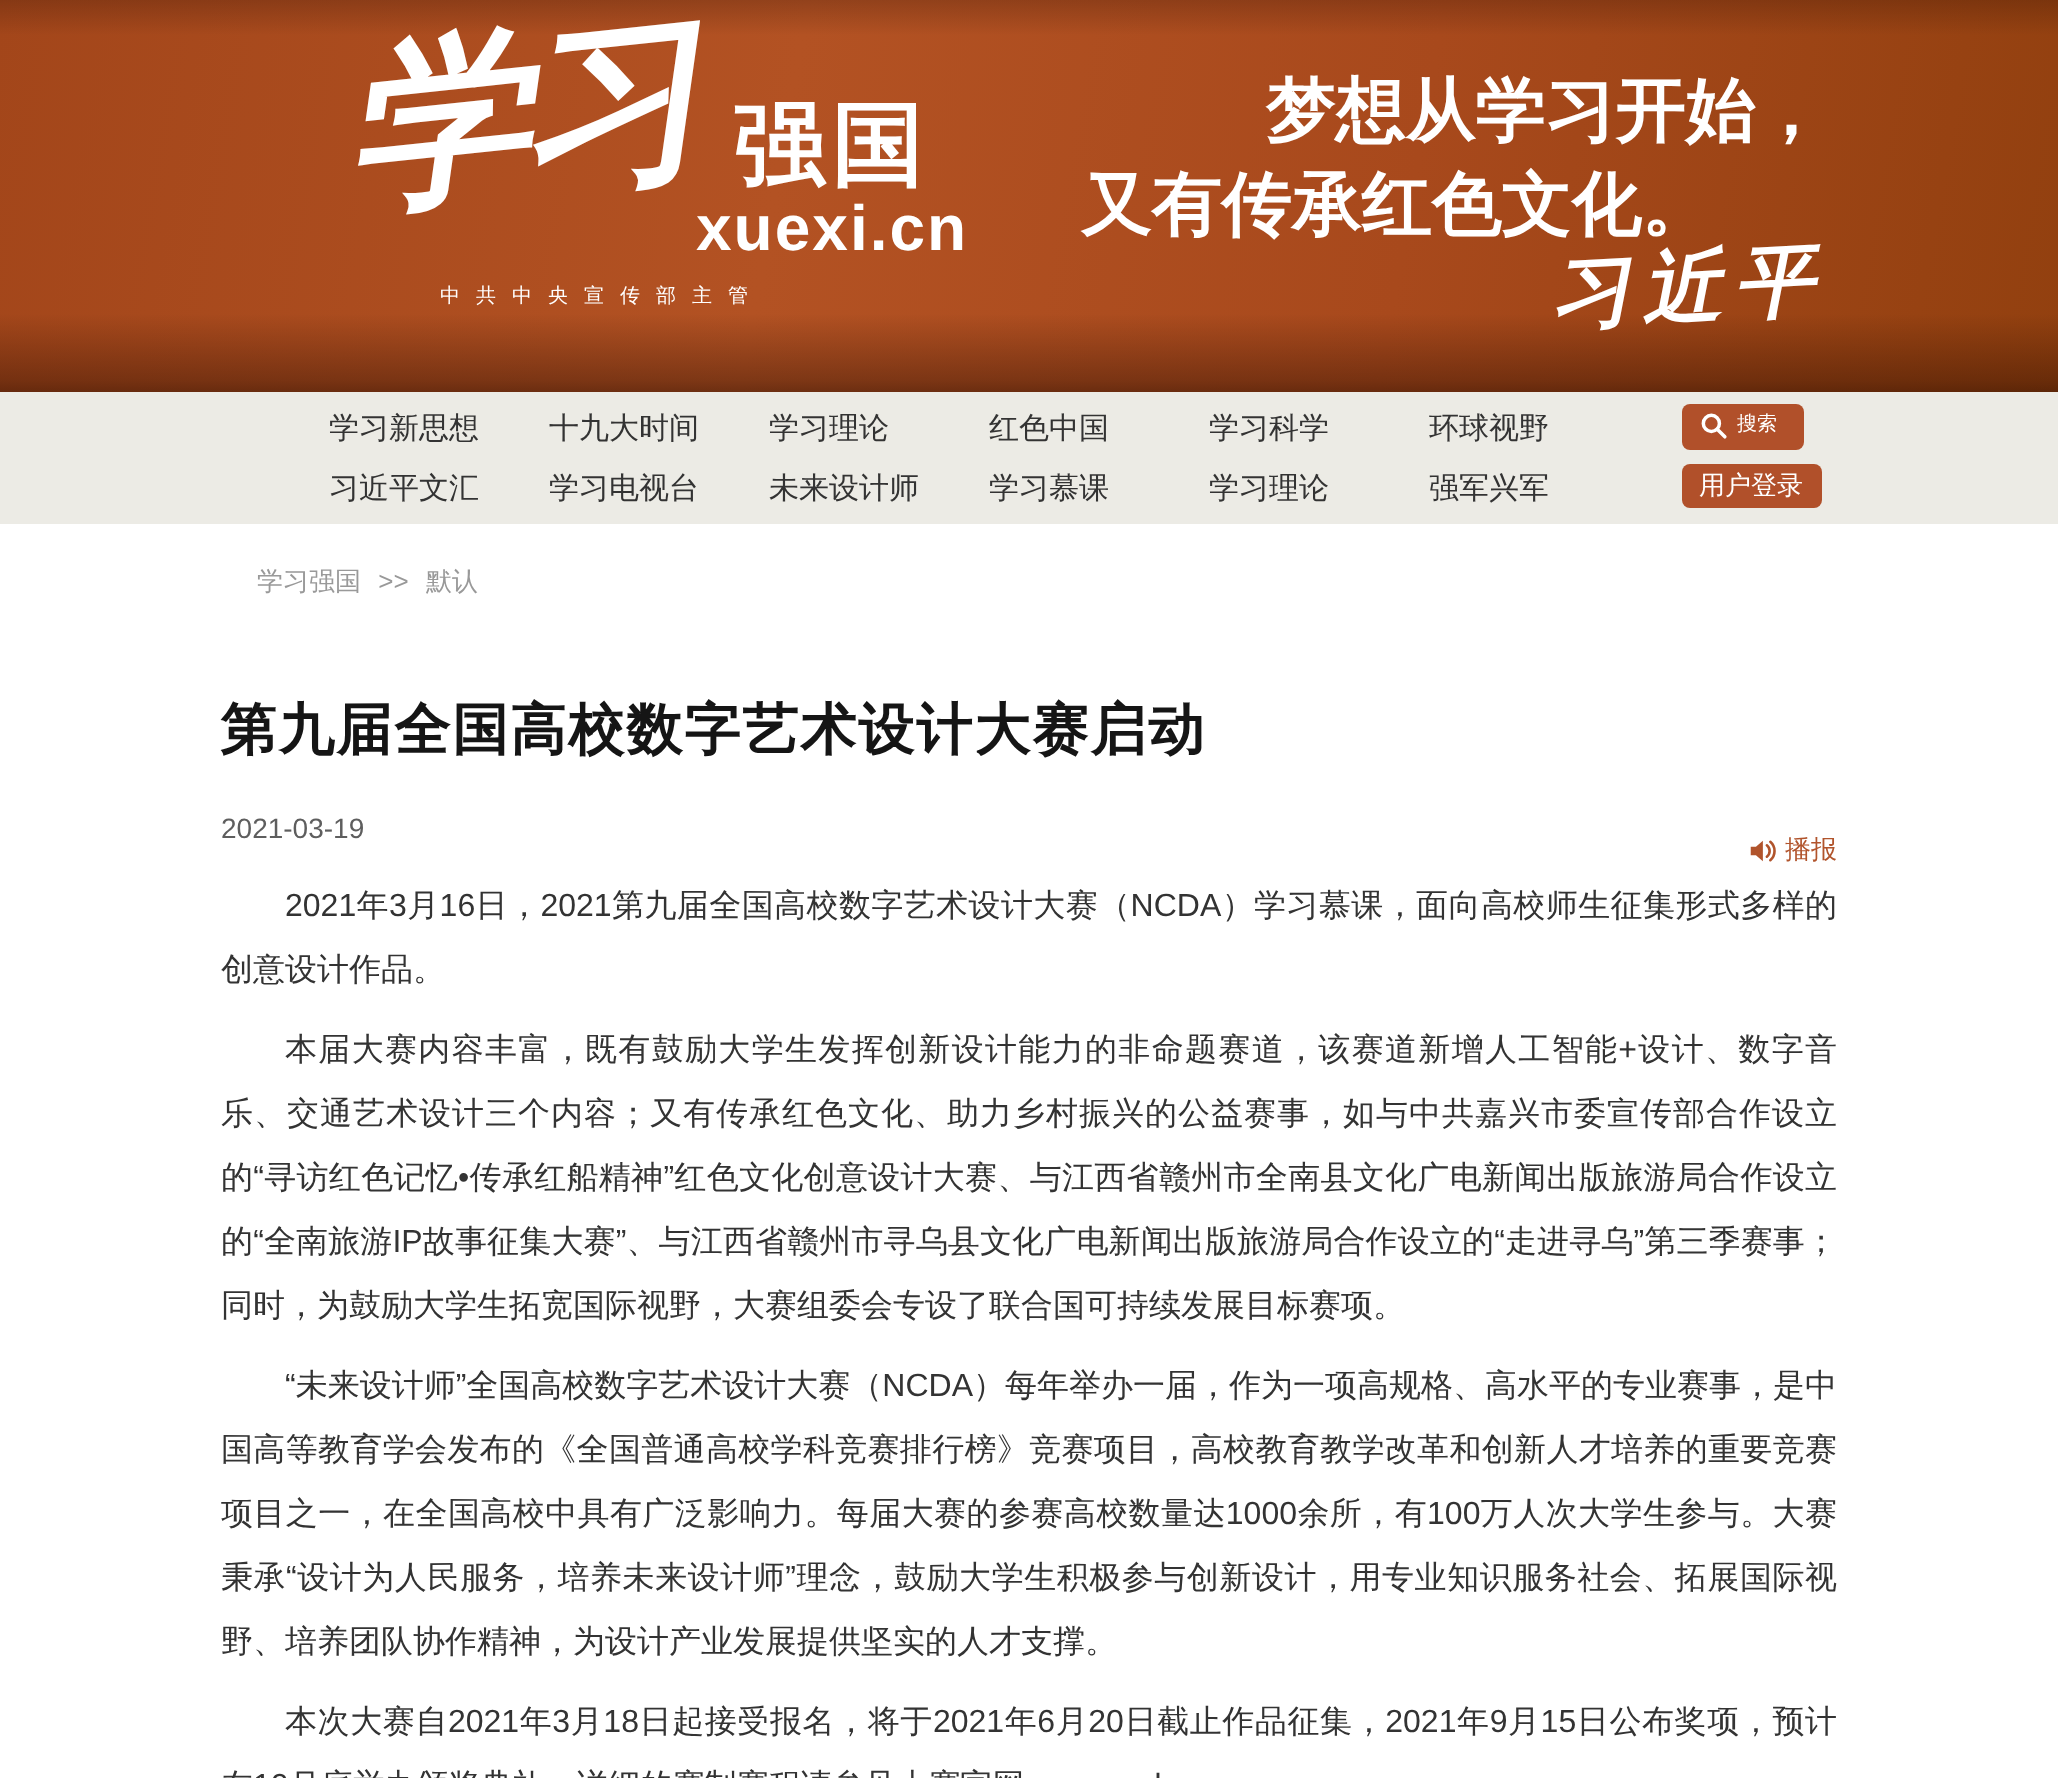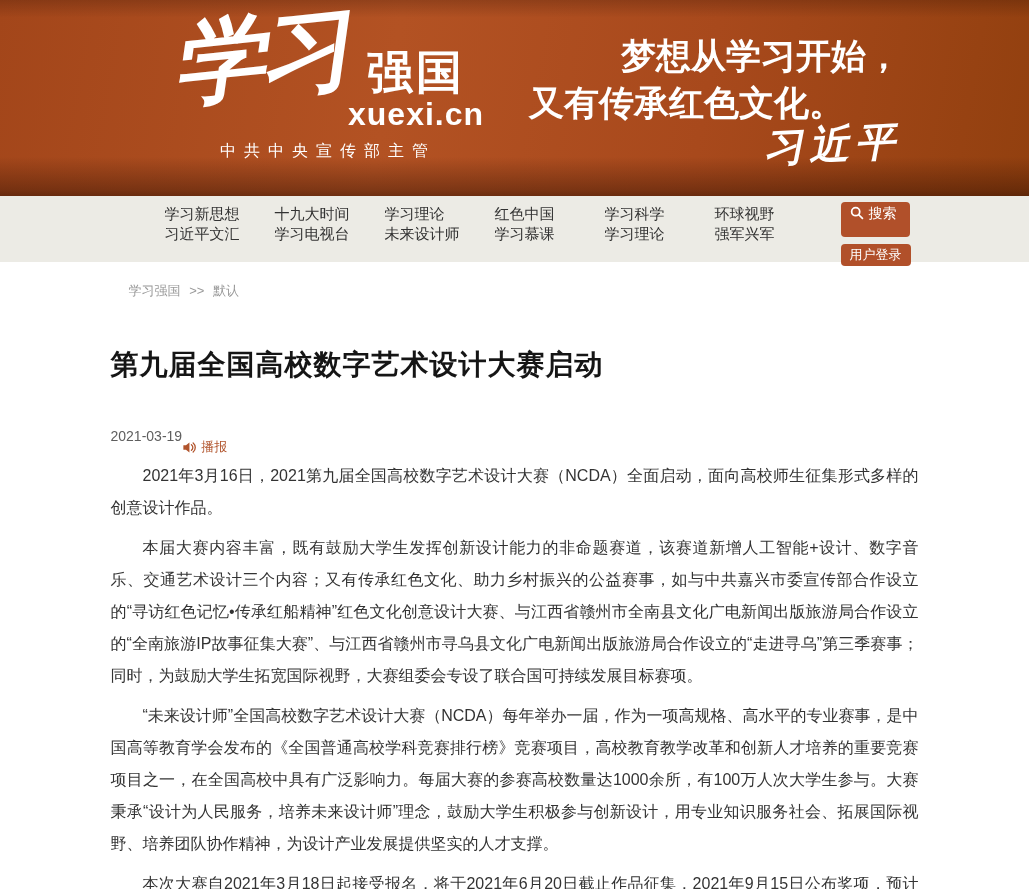--- a/index.html
+++ b/index.html
@@ -21,71 +21,71 @@
   .logo { position:absolute; left:172px; top:8px; cursor:pointer; }
   .logo-row { display:flex; align-items:flex-start; }
   .logo-script {
     font-family:"DejaVu Serif", serif; font-style:italic; font-weight:bold;
     font-size:92px; line-height:1.05; transform:rotate(-6deg);
     letter-spacing:-6px; display:inline-block;
   }
   .logo-right { display:flex; flex-direction:column; margin-left:4px; margin-top:40px;align-items:center; }
   .logo-bold { font-size:46px; font-weight:bold; letter-spacing:3px; line-height:1.05; }
   .logo-domain { font-size:32px; font-weight:bold; text-align:right; letter-spacing:1px; }
-  .logo-subtitle { margin-top:8px; margin-left:48px; font-size:16px; letter-spacing:8px; }
+  .logo-subtitle { margin-top:8px; margin-left:48px; font-size:10px; letter-spacing:8px; }
 
   .slogan {
-    position:absolute; top:32px; right:128px;
+    position:absolute; top:32px; right:116px;
     font-family:"DejaVu Serif", serif; font-weight:bold;
     font-size:35px; line-height:47px; text-align:left;
   }
   .slogan-line1 { margin-left:92px; }
   .signature {
     font-family:"DejaVu Serif", serif; font-style:italic;
     font-size:40px; line-height:48px; text-align:right;
     letter-spacing:6px; margin-top:0; transform:rotate(-3deg);
   }
 
   
   .navbar { height:66px; background:#ecebe5; }
   .nav-inner { width:800px; margin:0 auto; position:relative; height:100%; padding-top:9px; }
   .nav-links {
     margin-left:50px; display:grid;
-    grid-template-columns:repeat(6, 110px); row-gap:1px;
+    grid-template-columns:repeat(6, 110px); row-gap:11px;
   }
   .nav-link { font-size:15px; color:#333; text-decoration:none; cursor:pointer; }
   .nav-buttons {
     position:absolute; right:4px; top:6px;
     display:flex; flex-direction:column; align-items:flex-start; gap:7px;
   }
   .btn {
     display:inline-flex; align-items:center; gap:5px;
     background:#b1502a; color:#fff; border:none; border-radius:4px;
     cursor:pointer; font-family:"Liberation Sans", sans-serif; line-height:1;
   }
-  .btn-search { font-size:14px; padding:4px 13px 17px 9px; }
+  .btn-search { font-size:10px; padding:4px 13px 5px 9px; }
   .btn-login  { font-size:13px; padding:4px 9px 5px; }
   .icon-search svg { display:block; }
 
   
   .breadcrumb {
     width:800px; margin:20px auto 0; padding-left:14px;
     font-size:13px; color:#999;
   }
   .breadcrumb span { margin-right:5px; }
   .crumb-link { cursor:pointer; }
 
   
   .article { width:808px; margin:0 auto; }
   .article-title {
     margin:46px 0 0; 
     font-size:28px; font-weight:bold; color:#151515; letter-spacing:1px;
   }
   .article-meta {
-    margin-top:44px; display:flex; justify-content:flex-start; align-items:flex-end;
+    margin-top:22px; display:flex; justify-content:space-between; align-items:flex-end;
     font-size:14px; color:#5e5e5e;
   }
   .meta-left { display:flex; gap:18px; }
   .broadcast {
     display:inline-flex; align-items:center; gap:5px;
     color:#b1542c; font-size:13px; cursor:pointer;
     position:relative; margin-bottom:-12px;
   }
   .broadcast svg { display:block; }
   .article-body { margin-top:16px; }
@@ -168,18 +168,18 @@
           <path d="M1.5 5v5h3l4 3.4V1.6L4.5 5h-3z" fill="#b1542c"></path>
           <path d="M10.8 4.2a4.2 4.2 0 0 1 0 6.6" fill="none" stroke="#b1542c" stroke-width="1.5" stroke-linecap="round"></path>
           <path d="M12.8 2.2a7 7 0 0 1 0 10.6" fill="none" stroke="#b1542c" stroke-width="1.5" stroke-linecap="round"></path>
         </svg>
       </span>
       <span>播报</span>
     </span>
   </div>
 
   <div class="article-body">
-    <p>2021年3月16日，2021第九届全国高校数字艺术设计大赛（NCDA）全面启动，面向高校师生征集形式多样的创意设计作品。</p>
+    <p>2021年3月16日，2021第九届全国高校数字艺术设计大赛（NCDA）学习慕课，面向高校师生征集形式多样的创意设计作品。</p>
     <p>本届大赛内容丰富，既有鼓励大学生发挥创新设计能力的非命题赛道，该赛道新增人工智能+设计、数字音乐、交通艺术设计三个内容；又有传承红色文化、助力乡村振兴的公益赛事，如与中共嘉兴市委宣传部合作设立的“寻访红色记忆•传承红船精神”红色文化创意设计大赛、与江西省赣州市全南县文化广电新闻出版旅游局合作设立的“全南旅游IP故事征集大赛”、与江西省赣州市寻乌县文化广电新闻出版旅游局合作设立的“走进寻乌”第三季赛事；同时，为鼓励大学生拓宽国际视野，大赛组委会专设了联合国可持续发展目标赛项。</p>
     <p>“未来设计师”全国高校数字艺术设计大赛（NCDA）每年举办一届，作为一项高规格、高水平的专业赛事，是中国高等教育学会发布的《全国普通高校学科竞赛排行榜》竞赛项目，高校教育教学改革和创新人才培养的重要竞赛项目之一，在全国高校中具有广泛影响力。每届大赛的参赛高校数量达1000余所，有100万人次大学生参与。大赛秉承“设计为人民服务，培养未来设计师”理念，鼓励大学生积极参与创新设计，用专业知识服务社会、拓展国际视野、培养团队协作精神，为设计产业发展提供坚实的人才支撑。</p>
     <p>本次大赛自2021年3月18日起接受报名，将于2021年6月20日截止作品征集，2021年9月15日公布奖项，预计在10月底举办颁奖典礼。详细的赛制赛程请参见大赛官网 www.ncda.org.cn。</p>
   </div>
 </main>
 
 </body></html>

